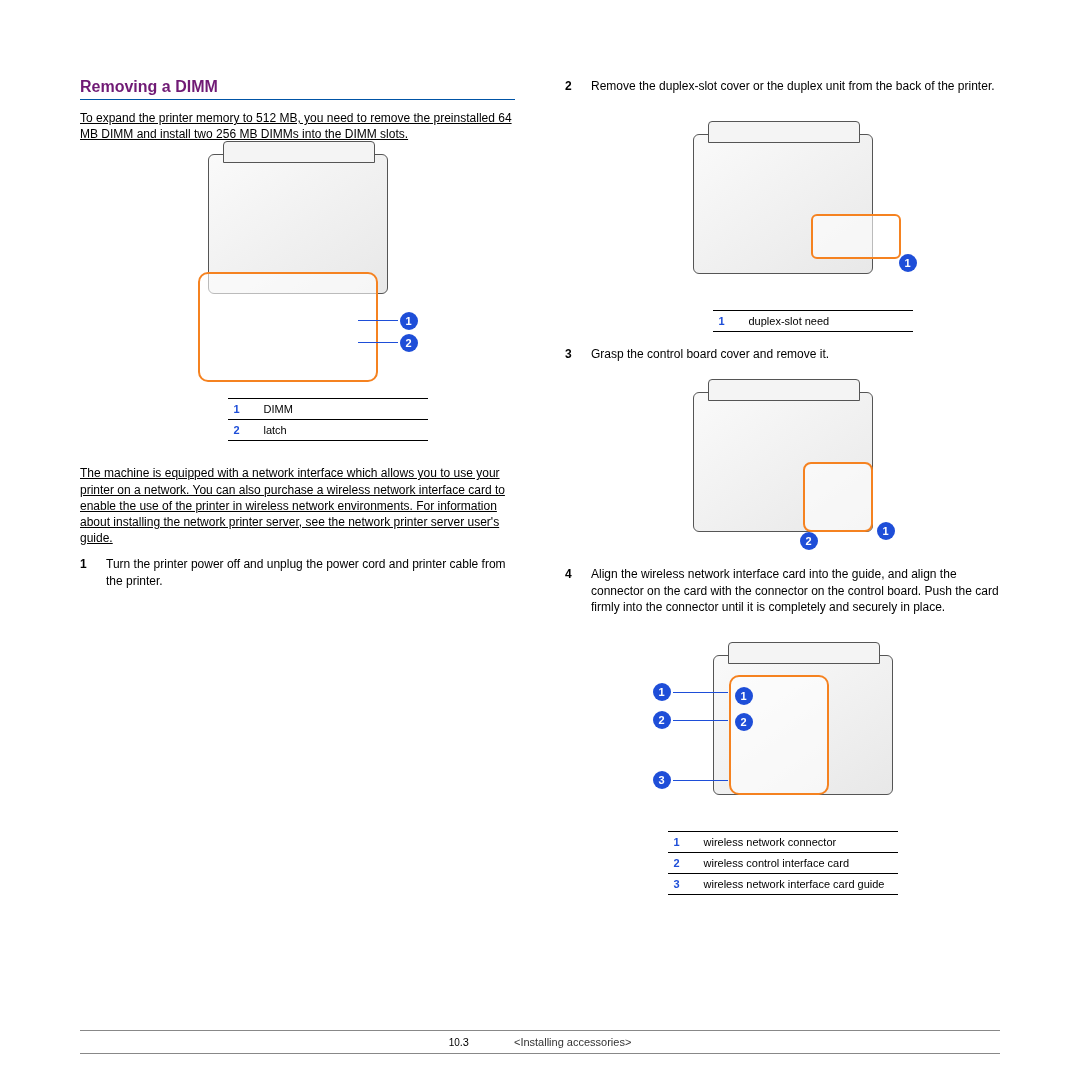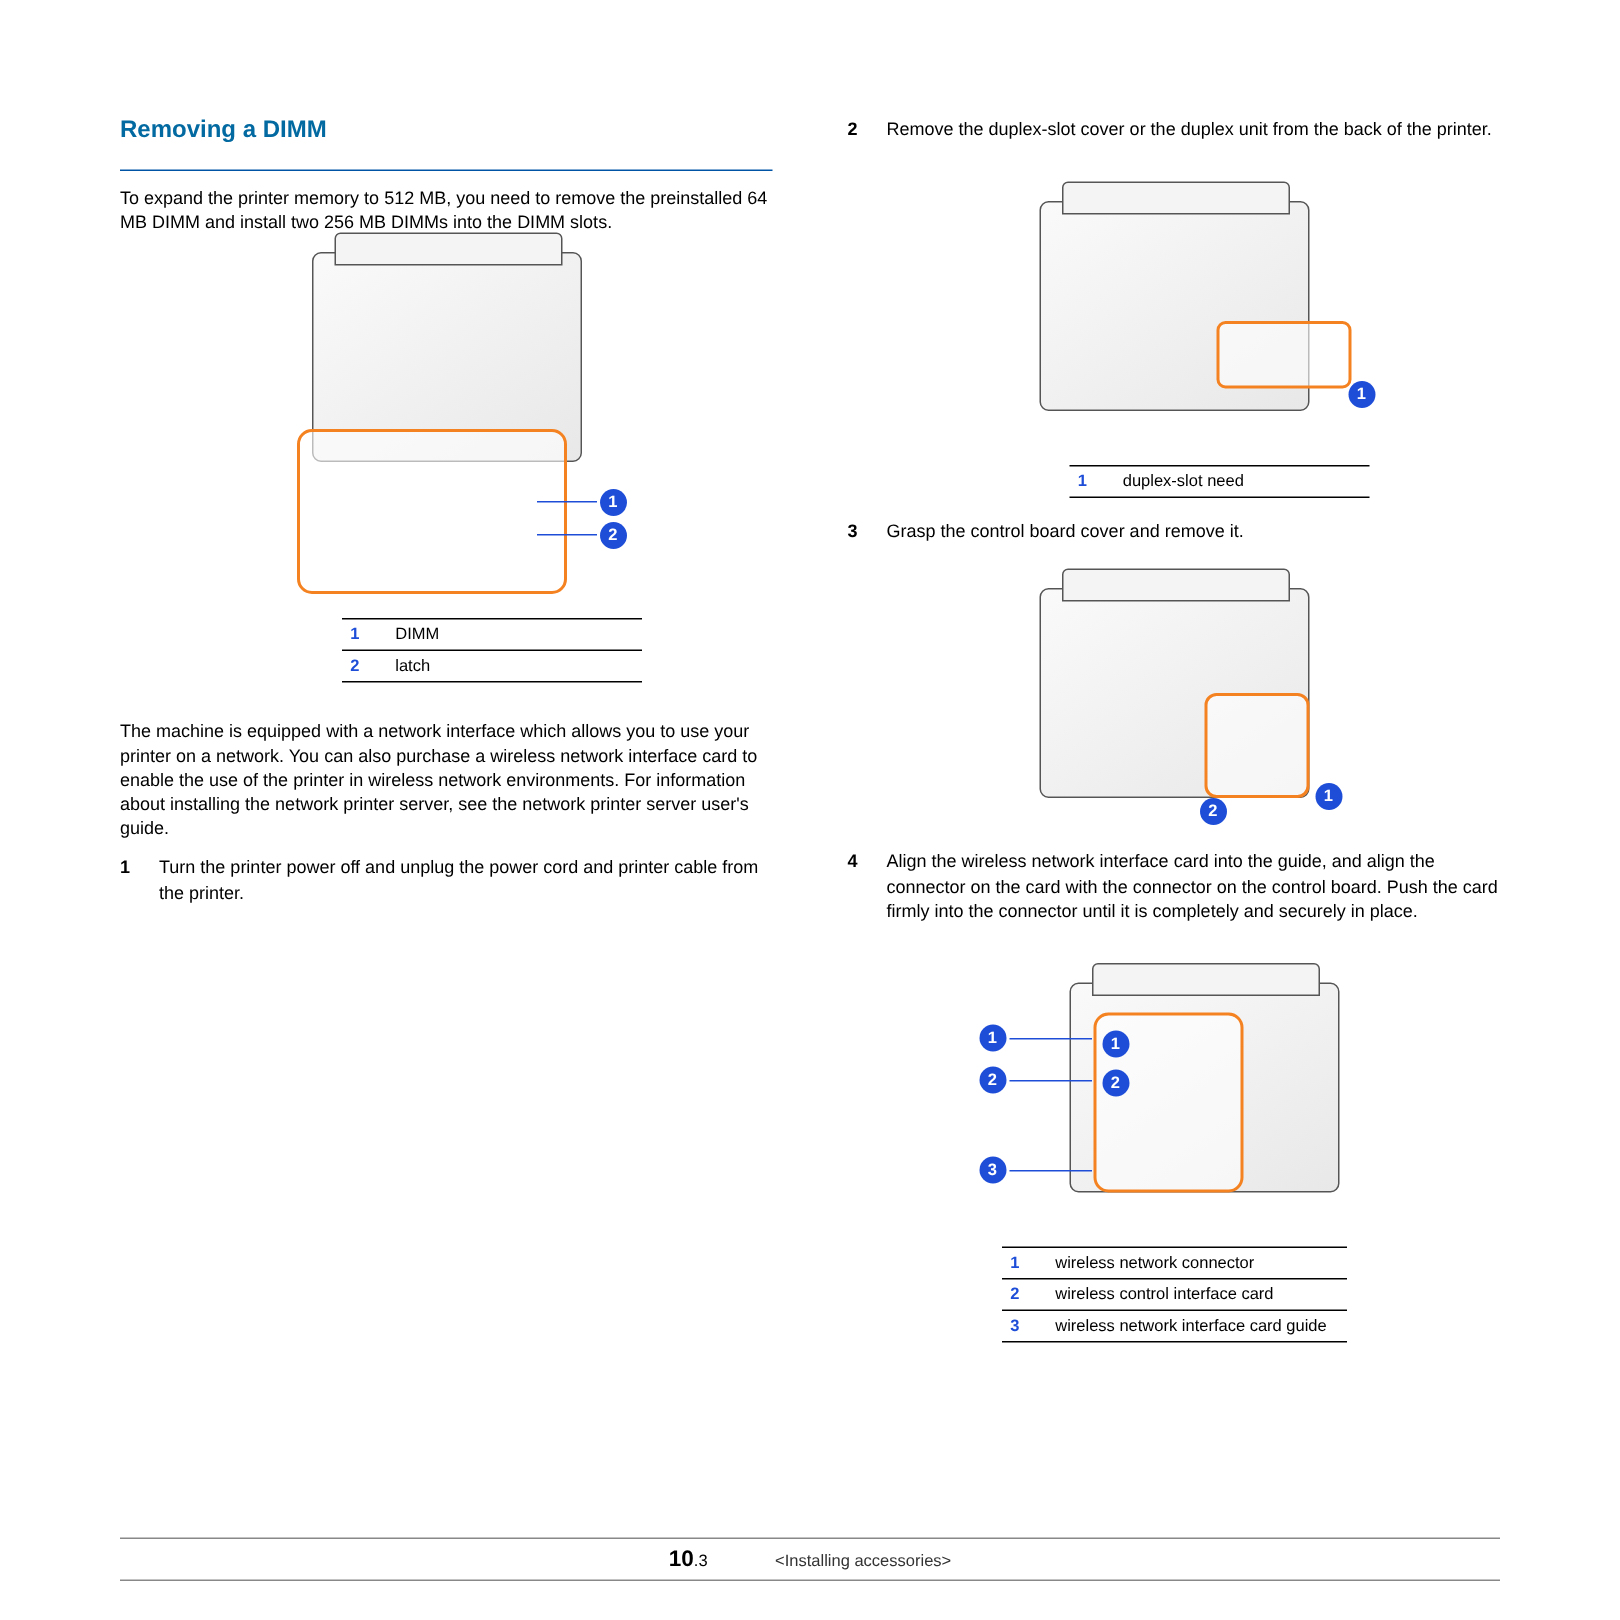--- a/index.html
+++ b/index.html
@@ -15,30 +15,31 @@
   }
   .columns {
     display: flex;
     gap: 50px;
   }
   .col {
     flex: 1;
     min-width: 0;
   }
   h2 {
-    color: #0369a1;
+    color: #701a75;
     font-size: 16px;
     font-weight: bold;
     border-bottom: 1px solid #0054a6;
-    padding-bottom: 17px;
+    padding-bottom: 3px;
     margin-bottom: 10px;
   }
   p.body {
     line-height: 1.35;
     margin-bottom: 10px;
+    text-decoration: underline;
   }
   .step {
     display: flex;
     gap: 14px;
     margin-bottom: 10px;
     line-height: 1.35;
   }
   .step .num {
     font-weight: bold;
     min-width: 12px;
@@ -108,21 +109,21 @@
     left:80px; right:80px; bottom:26px;
     border-top:1px solid #888;
     border-bottom:1px solid #888;
     display:flex;
     justify-content:center;
     align-items:baseline;
     gap:10px;
     padding:5px 0;
     font-size:11px;
   }
-  .footer .pg-main { font-weight:bold; font-size:15px; }
+  .footer .pg-main { font-weight:normal; font-size:10px; }
   .footer .pg-section { color:#333;margin-left:35px; }
   .section2 { margin-top: 24px; }
   .leader-line {
     position:absolute;
     background:#1e4ed8;
     height:1px;
   }
 </style>
 </head>
 <body>

